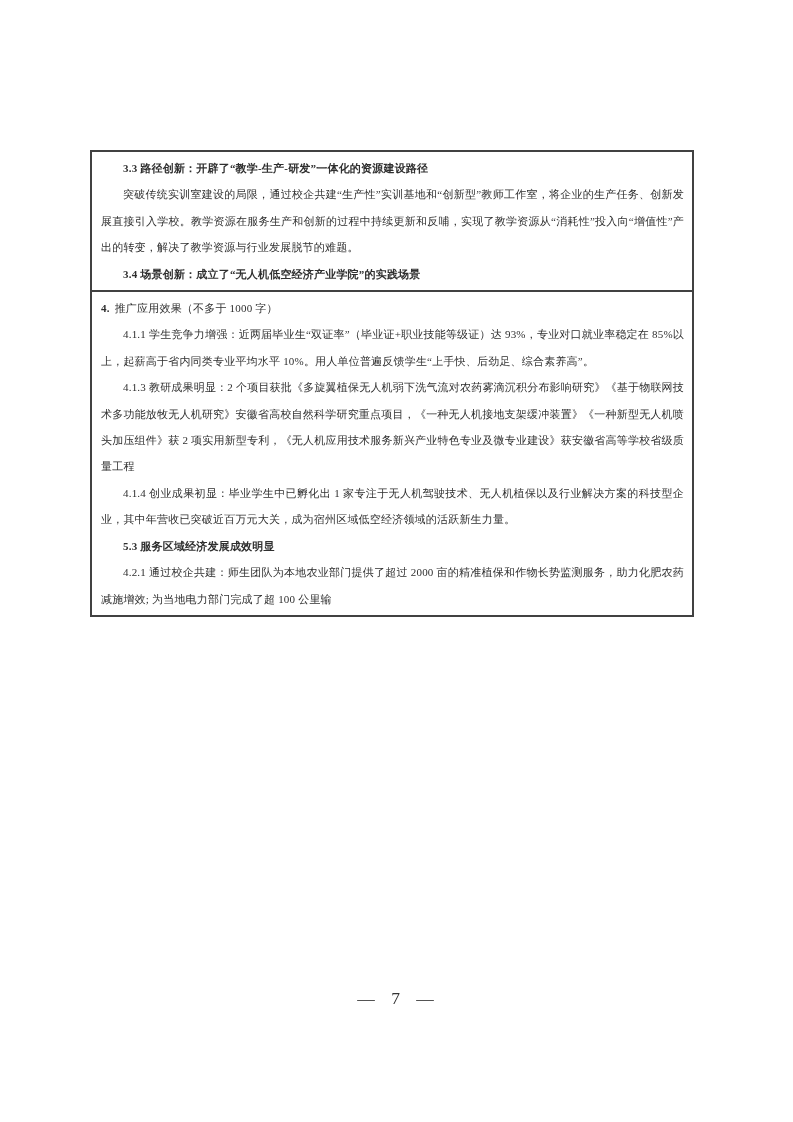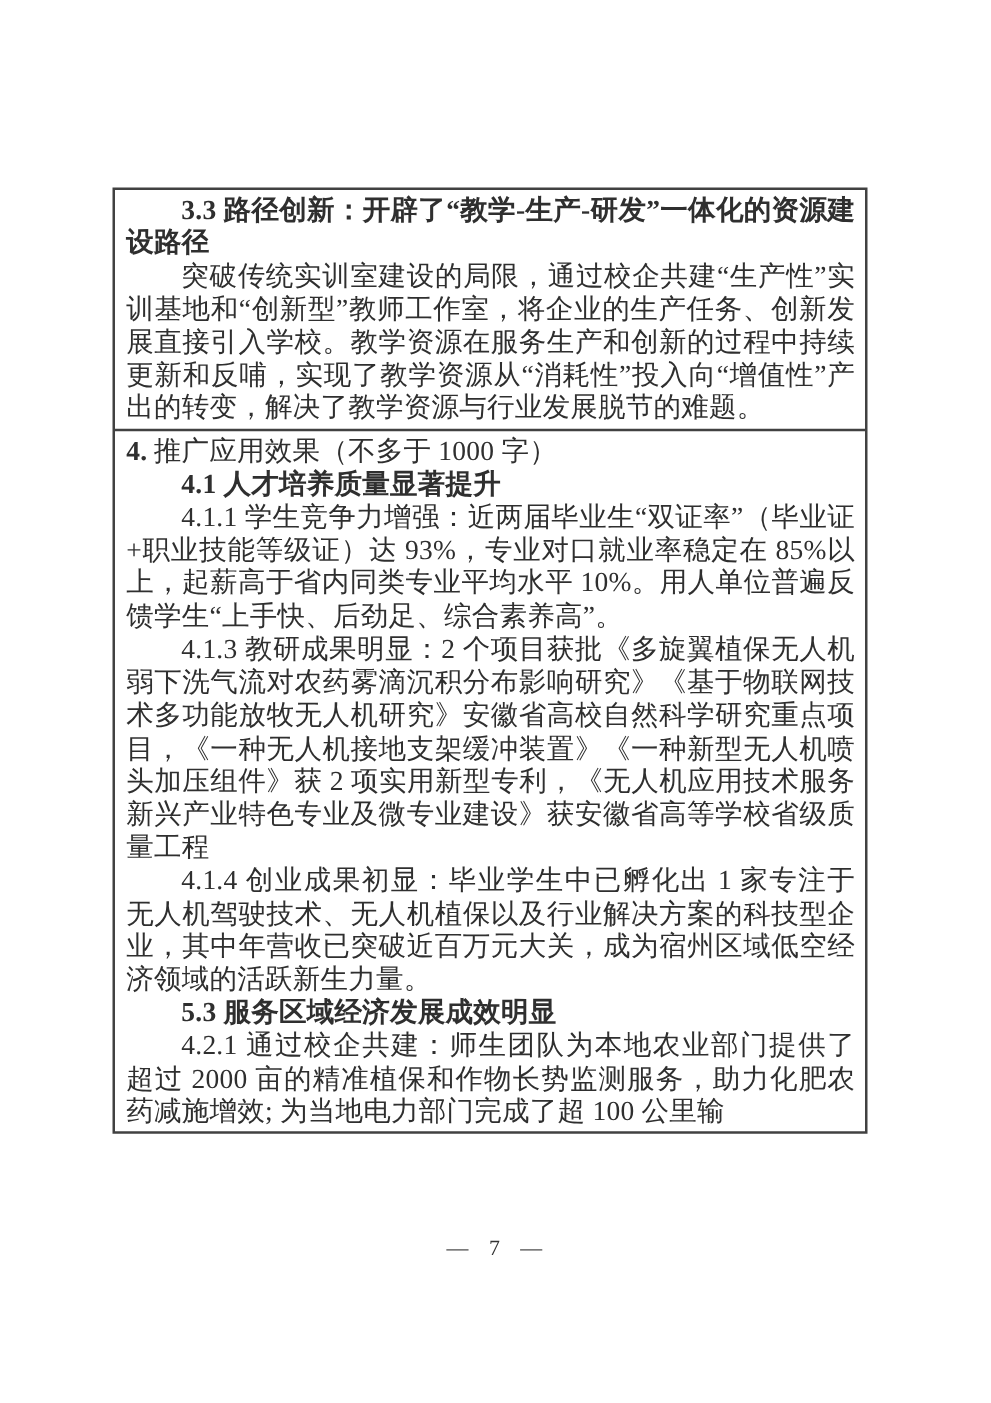--- a/index.html
+++ b/index.html
@@ -15,21 +15,21 @@
   .doc-table {
     position: absolute;
     left: 90px; top: 150px;
     width: 604px;
     border: 2px solid #414141;
   }
   .row { padding: 3px 8px 3px 9px; }
   .row2 { border-top: 2px solid #414141; }
 
   p {
-    font-size: 22px;
+    font-size: 11px;
     line-height: 26.4px;
     text-align: justify;
     text-indent: 2em;
     letter-spacing: 0.2px;
   }
   p.heading { font-weight: bold; }
   p.sec-title { text-indent: 0; }
   .sec-title b { margin-right: 5px; }
   b.lead { font-weight: normal; }
 
@@ -47,26 +47,26 @@
 </head>
 <body>
 
 <div class="page">
 
   <div class="doc-table">
 
     <div class="row row1">
       <p class="heading">3.3 路径创新：开辟了“教学-生产-研发”一体化的资源建设路径</p>
       <p class="body">突破传统实训室建设的局限，通过校企共建“生产性”实训基地和“创新型”教师工作室，将企业的生产任务、创新发展直接引入学校。教学资源在服务生产和创新的过程中持续更新和反哺，实现了教学资源从“消耗性”投入向“增值性”产出的转变，解决了教学资源与行业发展脱节的难题。</p>
+      <p class="heading">3.4 场景创新：成立了“无人机低空经济产业学院”的实践场景</p>
     </div>
 
     <div class="row row2">
       <p class="sec-title"><b>4.</b><span>推广应用效果（不多于 1000 字）</span></p>
 
-      <p class="heading">4.1 人才培养质量显著提升</p>
 
       <p class="body"><b class="lead">4.1.1 学生竞争力增强：</b><span>近两届毕业生“双证率”（毕业证+职业技能等级证）达 93%，专业对口就业率稳定在 85%以上，起薪高于省内同类专业平均水平 10%。用人单位普遍反馈学生“上手快、后劲足、综合素养高”。</span></p>
 
 
       <p class="body"><b class="lead">4.1.3 教研成果明显：</b><span>2 个项目获批《多旋翼植保无人机弱下洗气流对农药雾滴沉积分布影响研究》《基于物联网技术多功能放牧无人机研究》安徽省高校自然科学研究重点项目，《一种无人机接地支架缓冲装置》《一种新型无人机喷头加压组件》获 2 项实用新型专利，《无人机应用技术服务新兴产业特色专业及微专业建设》获安徽省高等学校省级质量工程</span></p>
 
       <p class="body"><b class="lead">4.1.4 创业成果初显：</b><span>毕业学生中已孵化出 1 家专注于无人机驾驶技术、无人机植保以及行业解决方案的科技型企业，其中年营收已突破近百万元大关，成为宿州区域低空经济领域的活跃新生力量。</span></p>
 
       <p class="heading">5.3 服务区域经济发展成效明显</p>
 

